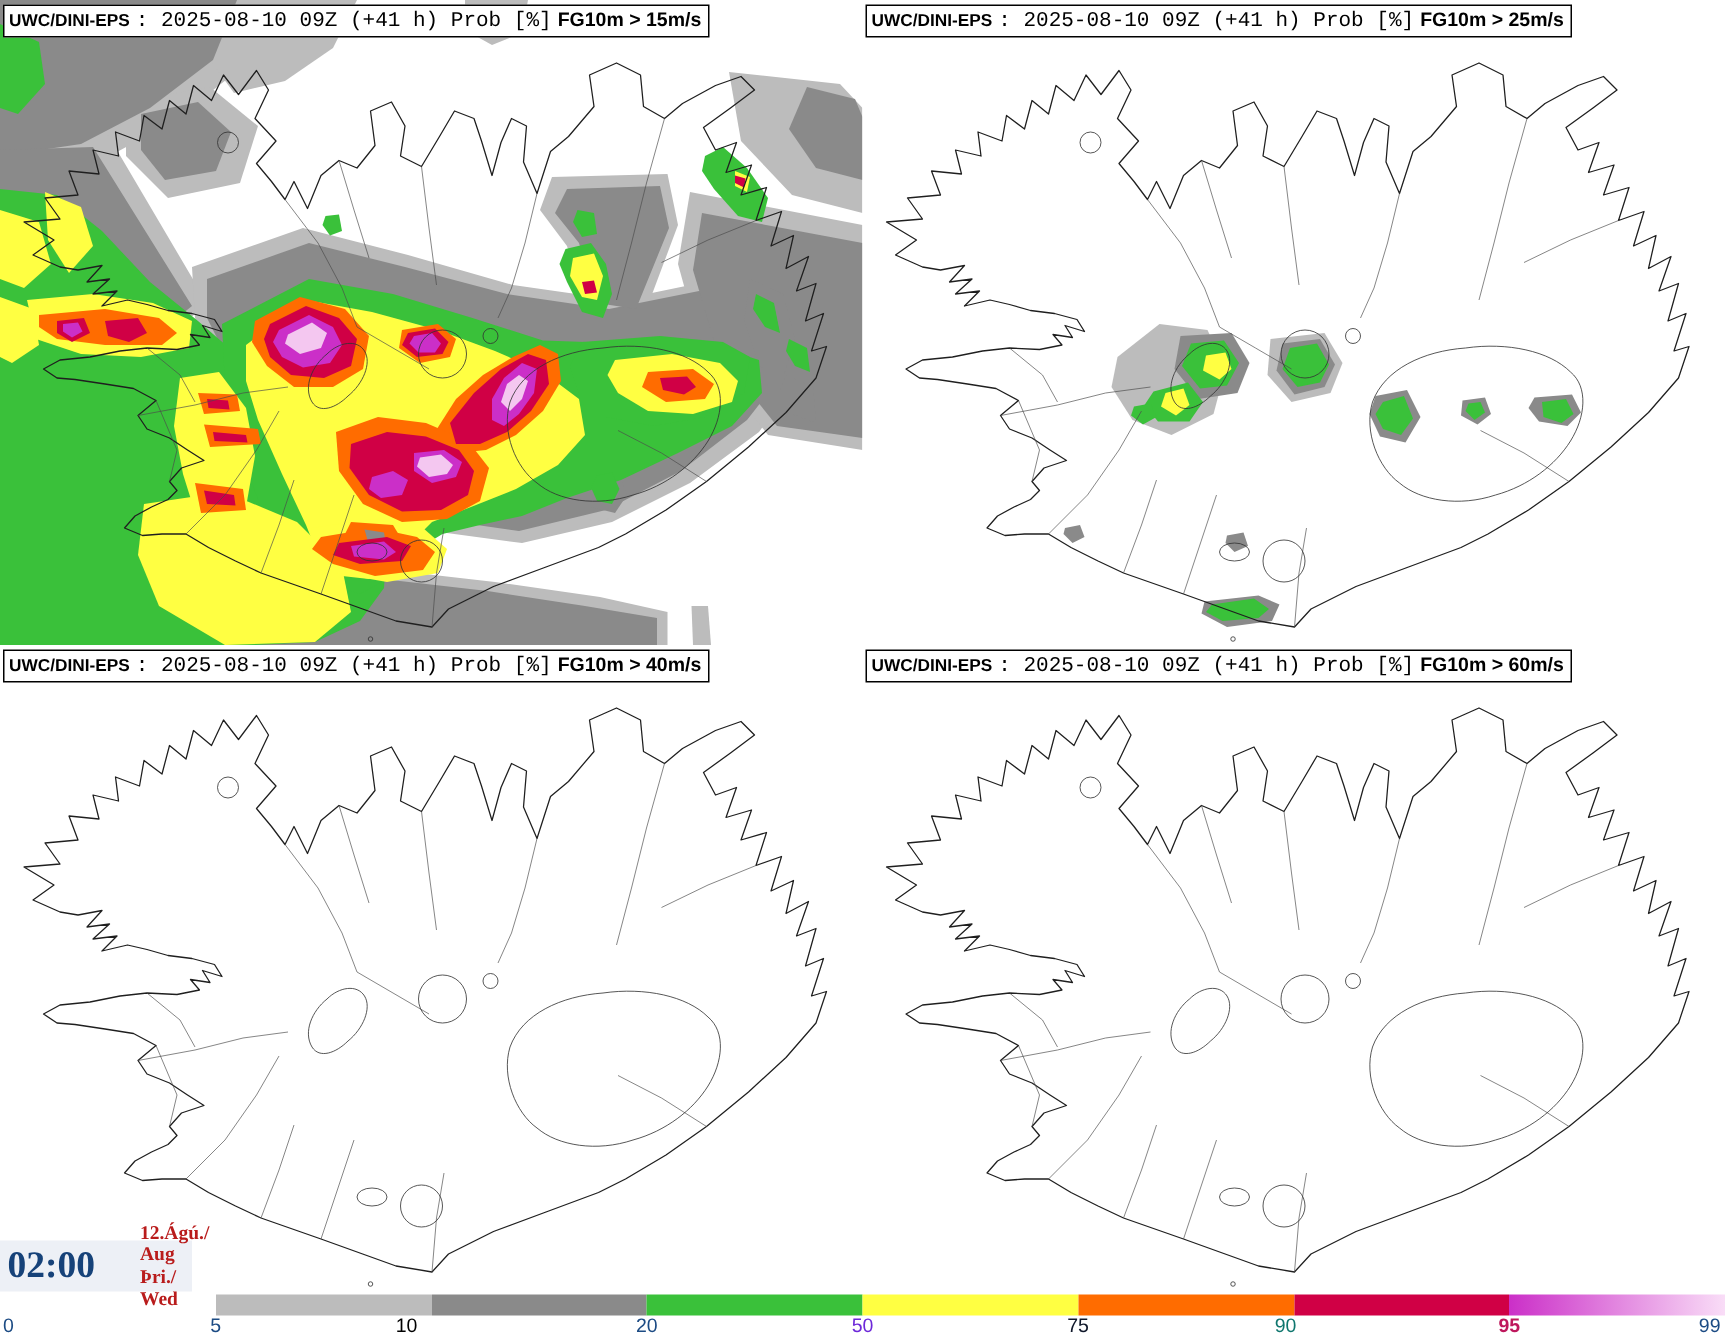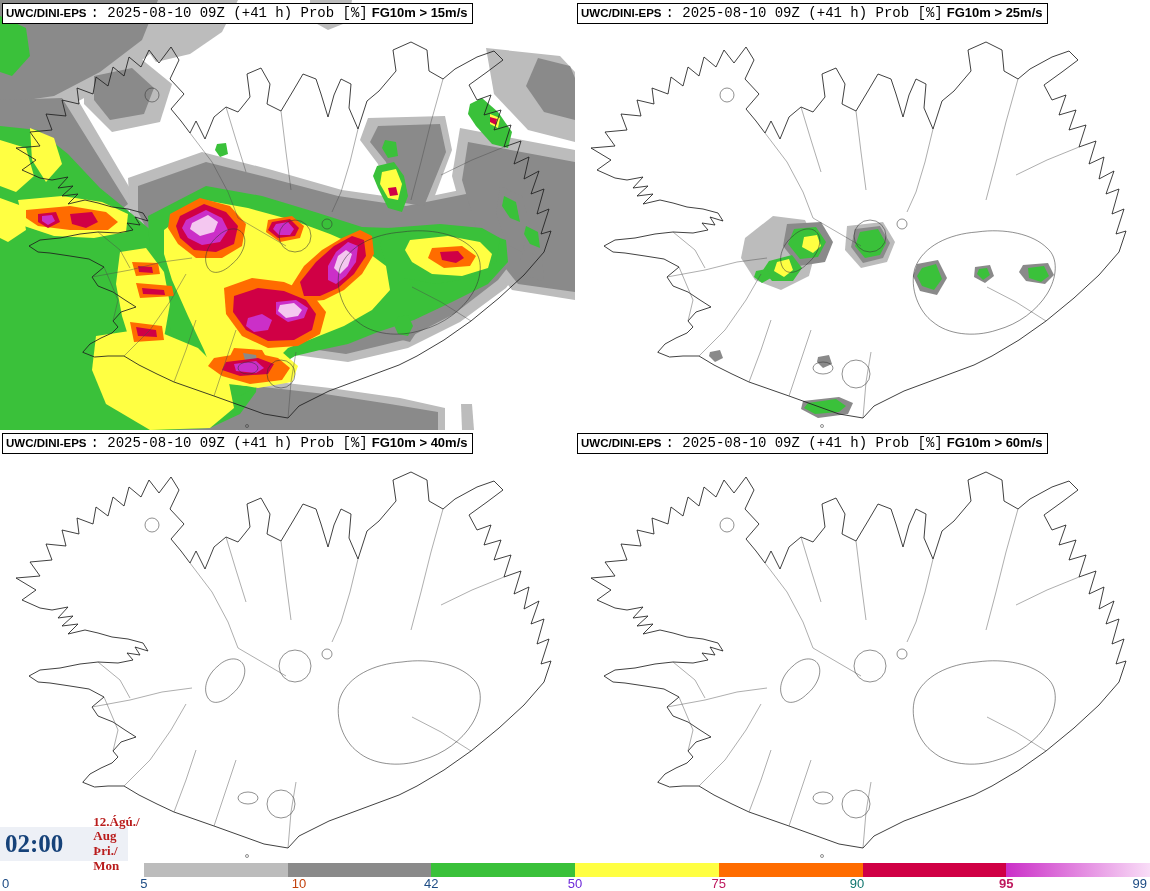--- a/index.html
+++ b/index.html
@@ -251,37 +251,37 @@
         <span class="thr">FG10m &gt; 60m/s</span>
     </div>
   </div>
 
 </div>
 
 <div class="clock">
   <span class="time">02:00</span>
   <span class="dstack">
     <span>12.Ágú./ Aug</span>
-    <span>Þri./ Mon</span>
+    <span>Þri./ Wed</span>
   </span>
 </div>
 
 <div class="cbar">
     <div class="seg" style="background: rgb(255, 255, 255);"></div>
     <div class="seg" style="background: rgb(188, 188, 188);"></div>
     <div class="seg" style="background: rgb(138, 138, 138);"></div>
     <div class="seg" style="background: rgb(58, 193, 58);"></div>
     <div class="seg" style="background: rgb(255, 255, 66);"></div>
     <div class="seg" style="background: rgb(255, 108, 0);"></div>
     <div class="seg" style="background: rgb(208, 0, 69);"></div>
     <div class="seg" style="background: linear-gradient(90deg, rgb(203, 47, 200), rgb(249, 221, 247));"></div>
   </div>
 <div class="ticks">
     <span class="tick first" style="left: 2px; color: rgb(28, 75, 132);">0</span>
     <span class="tick" style="left: 143.75px; color: rgb(28, 75, 132);">5</span>
-    <span class="tick" style="left: 299px; color: #c2410c;">10</span>
-    <span class="tick" style="left: 431.25px; color: rgb(28, 75, 132);">42</span>
+    <span class="tick" style="left: 271px; color: #000000;">10</span>
+    <span class="tick" style="left: 431.25px; color: rgb(28, 75, 132);">20</span>
     <span class="tick" style="left: 575px; color: #6d28d9;">50</span>
-    <span class="tick" style="left: 718.75px; color: #be185d;">75</span>
+    <span class="tick" style="left: 718.75px; color: #0f172a;">75</span>
     <span class="tick" style="left: 857px; color: #0f766e;">90</span>
     <span class="tick" style="left: 1006.25px; color: #be185d; font-weight: bold;">95</span>
     <span class="tick last" style="left: 1147px; color: rgb(28, 75, 132);">99</span>
   </div>
 
 </body></html>

